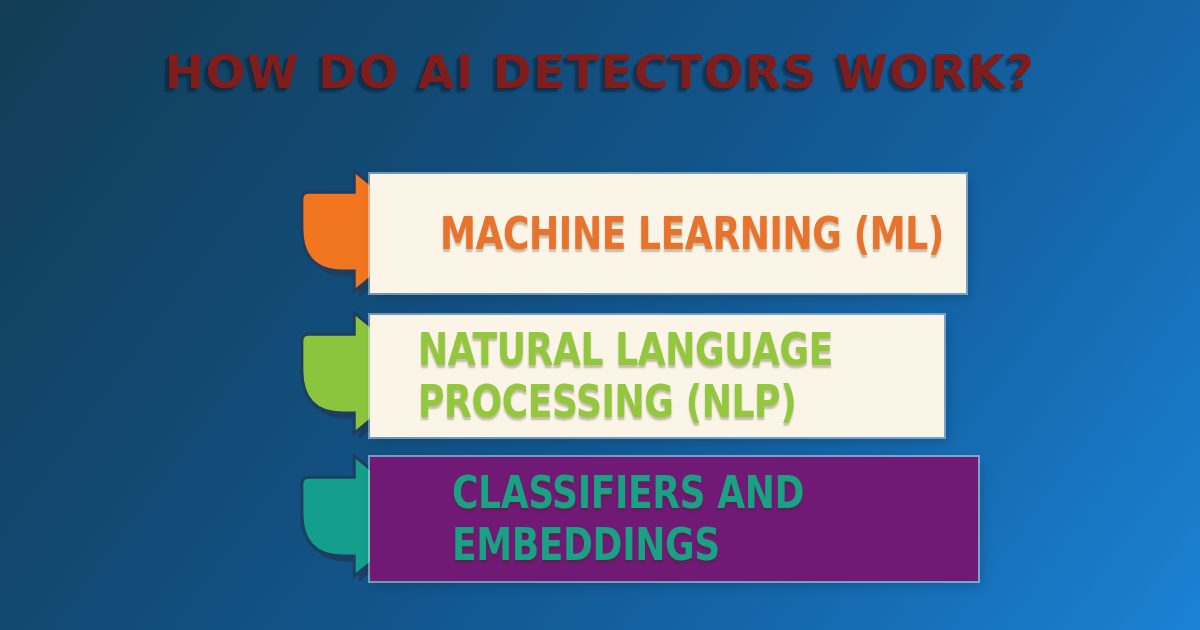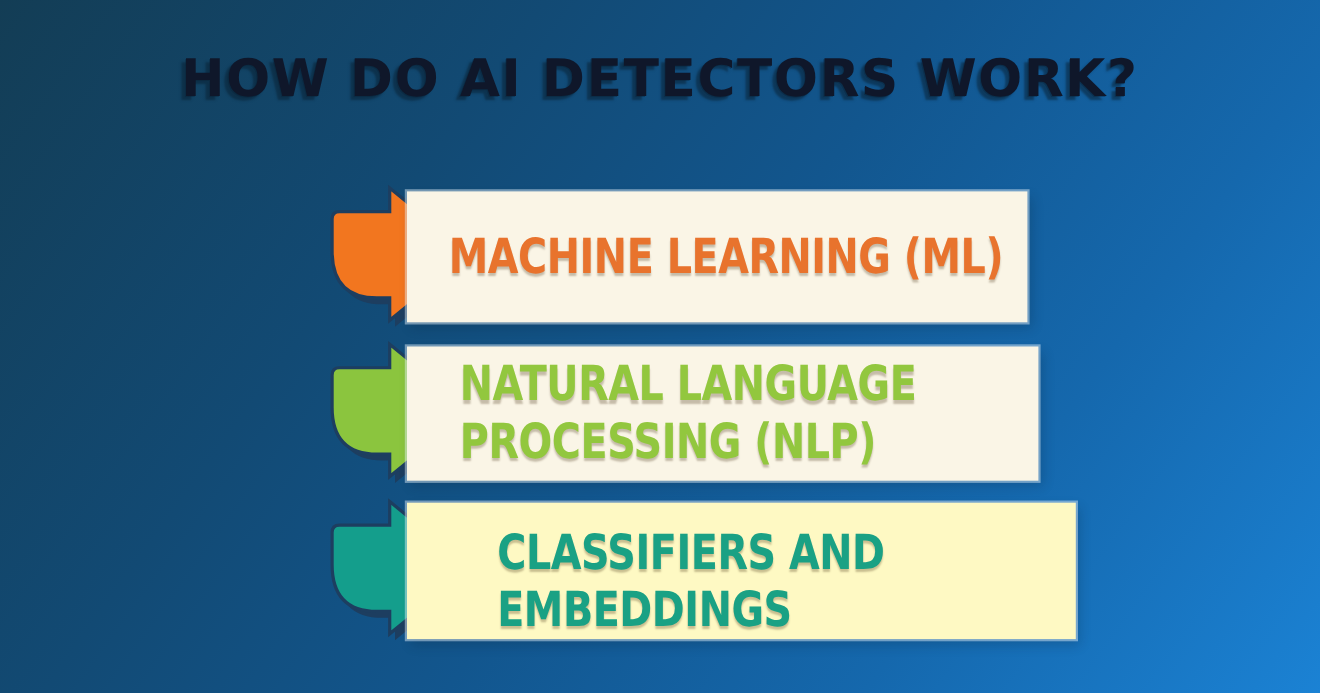--- a/index.html
+++ b/index.html
@@ -51,21 +51,21 @@
   .card {
     position: absolute;
     left: 80px;
     width: 526px;
     display: flex;
     flex-direction: column;
     justify-content: center;
     box-shadow: 0 0 0 2px rgba(235, 246, 255, 0.45),
                 4px 5px 10px rgba(10, 30, 50, 0.22);
   }
-  .row-1 .card { top: 6px;  height: 119px; padding-left: 38px; }
+  .row-1 .card { top: 6px;  height: 119px; padding-left: 70px; }
   .row-2 .card { top: 5px;  height: 122px; padding-left: 82px; }
   .row-3 .card { top: 5px;  height: 124px; padding-left: 82px; }
 
   .label-line {
     display: block;
     font-size: 44px;
     font-weight: bold;
     line-height: 52px;
     white-space: nowrap;
     letter-spacing: -0.5px;
@@ -81,21 +81,21 @@
   }
   .row-1 .arrow { top: 2px; }
   .row-2 .arrow { top: 2px; }
   .row-3 .arrow { top: 3px; }
 </style>
 </head>
 <body>
 
 <div class="canvas">
 
-  <div class="title" style="color: #0f172a;">HOW DO AI DETECTORS WORK?</div>
+  <div class="title" style="color: #7f1d1d;">HOW DO AI DETECTORS WORK?</div>
 
   <div class="row row-1">
     <svg class="arrow" width="146" height="128" viewBox="0 0 146 132">
       <path d="M 64,1 L 140,63 L 64,125 L 64,104 L 52,104 Q 10,104 10,60 L 10,30 Q 10,23 17,23 L 64,23 Z" transform="translate(5,6)" fill="#1d3e60"></path>
       <path d="M 64,1 L 140,63 L 64,125 L 64,104 L 52,104 Q 10,104 10,60 L 10,30 Q 10,23 17,23 L 64,23 Z" stroke-width="3" fill="#f2761f" stroke="#1d3e60"></path>
     </svg>
     <div class="card" style="background-color: rgb(250, 245, 230);">
       <span class="label-line" style="color: rgb(232, 115, 45);">MACHINE LEARNING (ML)</span>
     </div>
   </div>
@@ -109,19 +109,19 @@
       <span class="label-line" style="color: rgb(146, 199, 62);">NATURAL LANGUAGE</span>
       <span class="label-line" style="color: rgb(146, 199, 62);">PROCESSING (NLP)</span>
     </div>
   </div>
 
   <div class="row row-3">
     <svg class="arrow" width="146" height="128" viewBox="0 0 146 132">
       <path d="M 64,1 L 140,63 L 64,125 L 64,104 L 52,104 Q 10,104 10,60 L 10,30 Q 10,23 17,23 L 64,23 Z" transform="translate(5,6)" fill="#1d3e60"></path>
       <path d="M 64,1 L 140,63 L 64,125 L 64,104 L 52,104 Q 10,104 10,60 L 10,30 Q 10,23 17,23 L 64,23 Z" stroke-width="3" fill="#149e8c" stroke="#1d3e60"></path>
     </svg>
-    <div class="card" style="background-color: #fef9c3; justify-content: flex-end;">
+    <div class="card" style="background-color: #701a75;">
       <span class="label-line" style="color: rgb(26, 161, 132);">CLASSIFIERS AND</span>
       <span class="label-line" style="color: rgb(26, 161, 132);">EMBEDDINGS</span>
     </div>
   </div>
 
 </div>
 
 </body></html>

